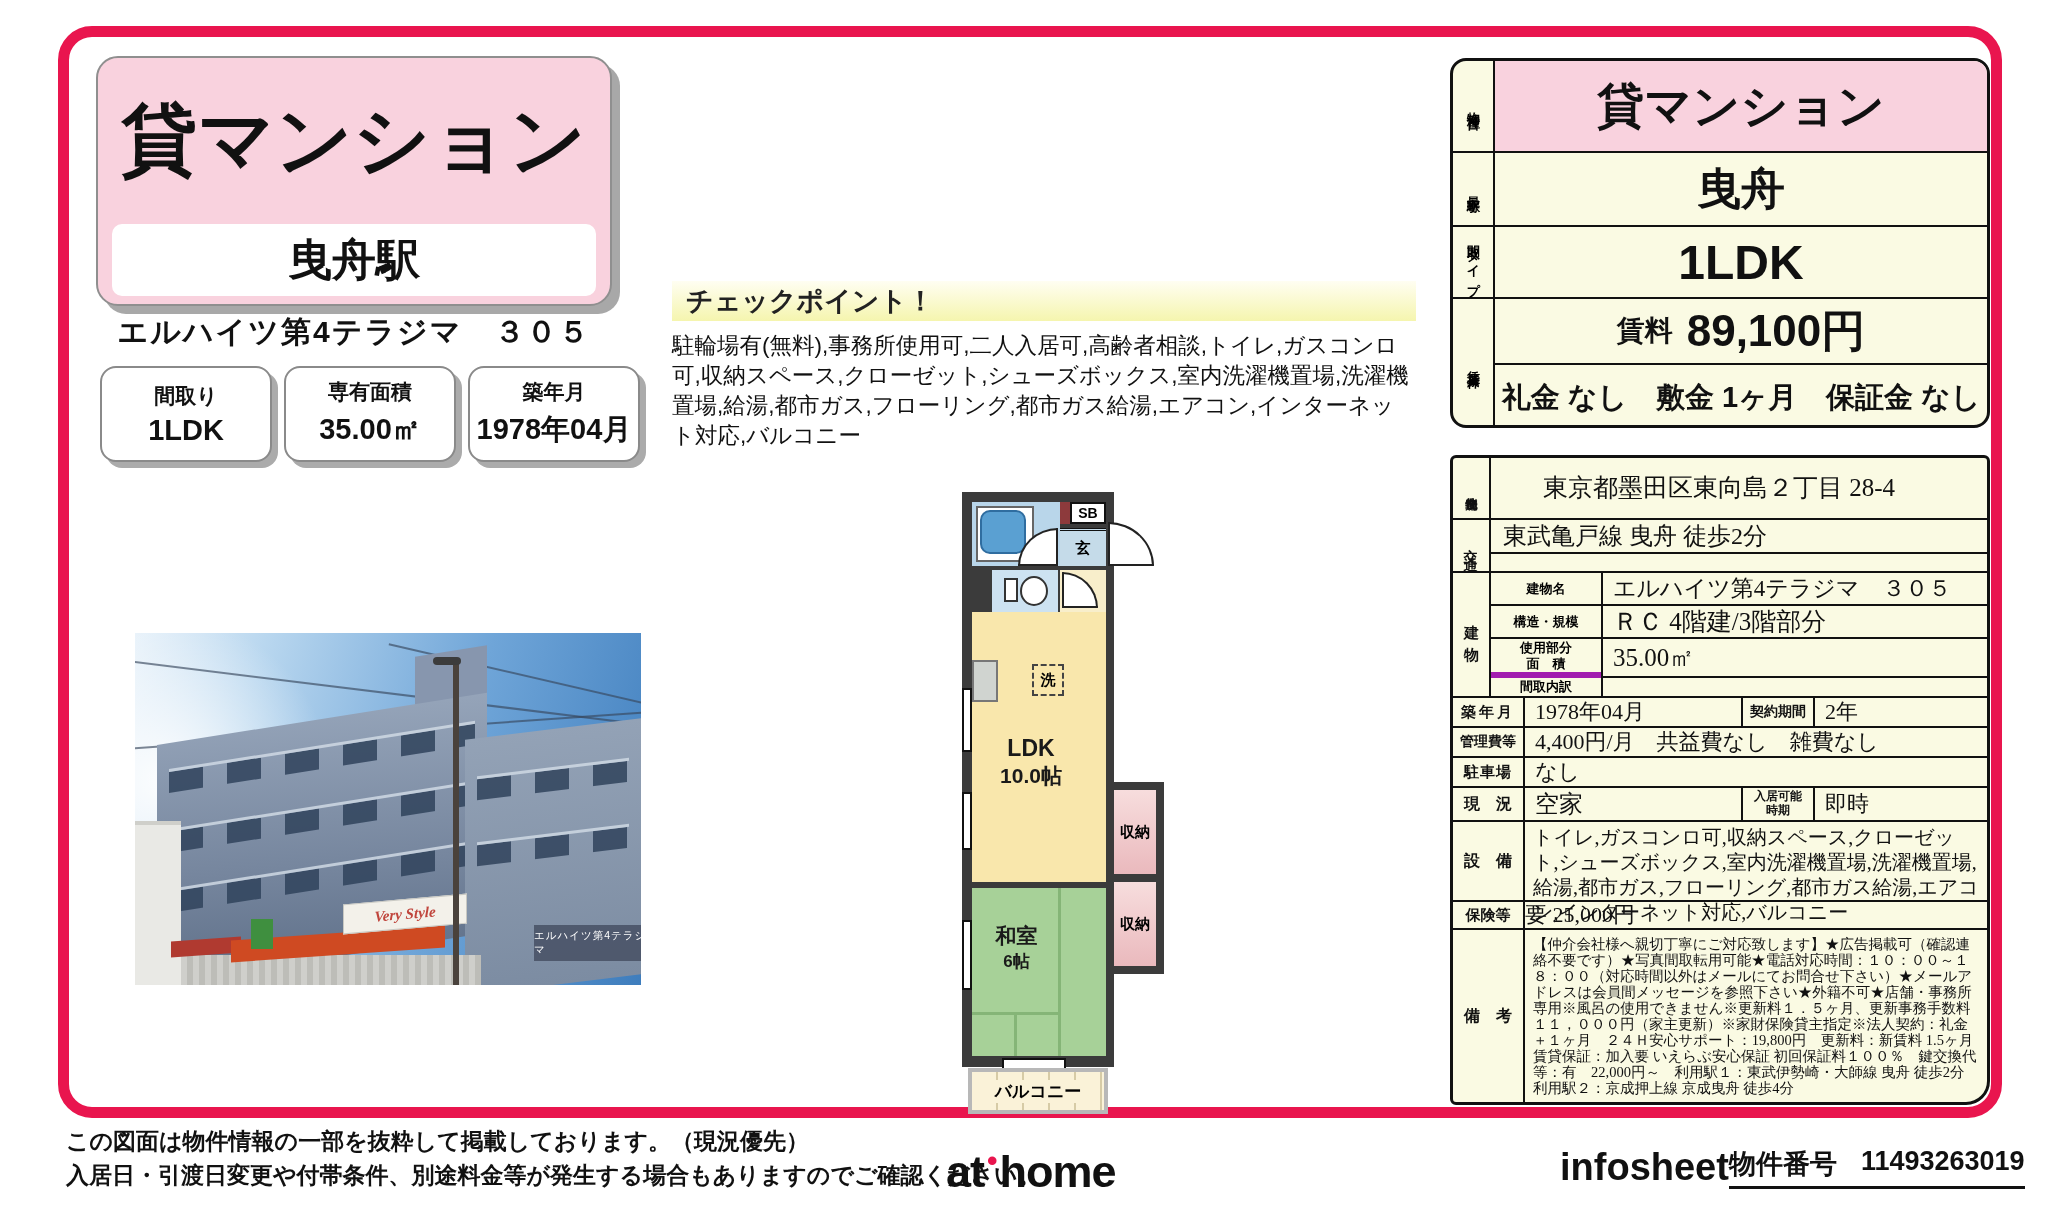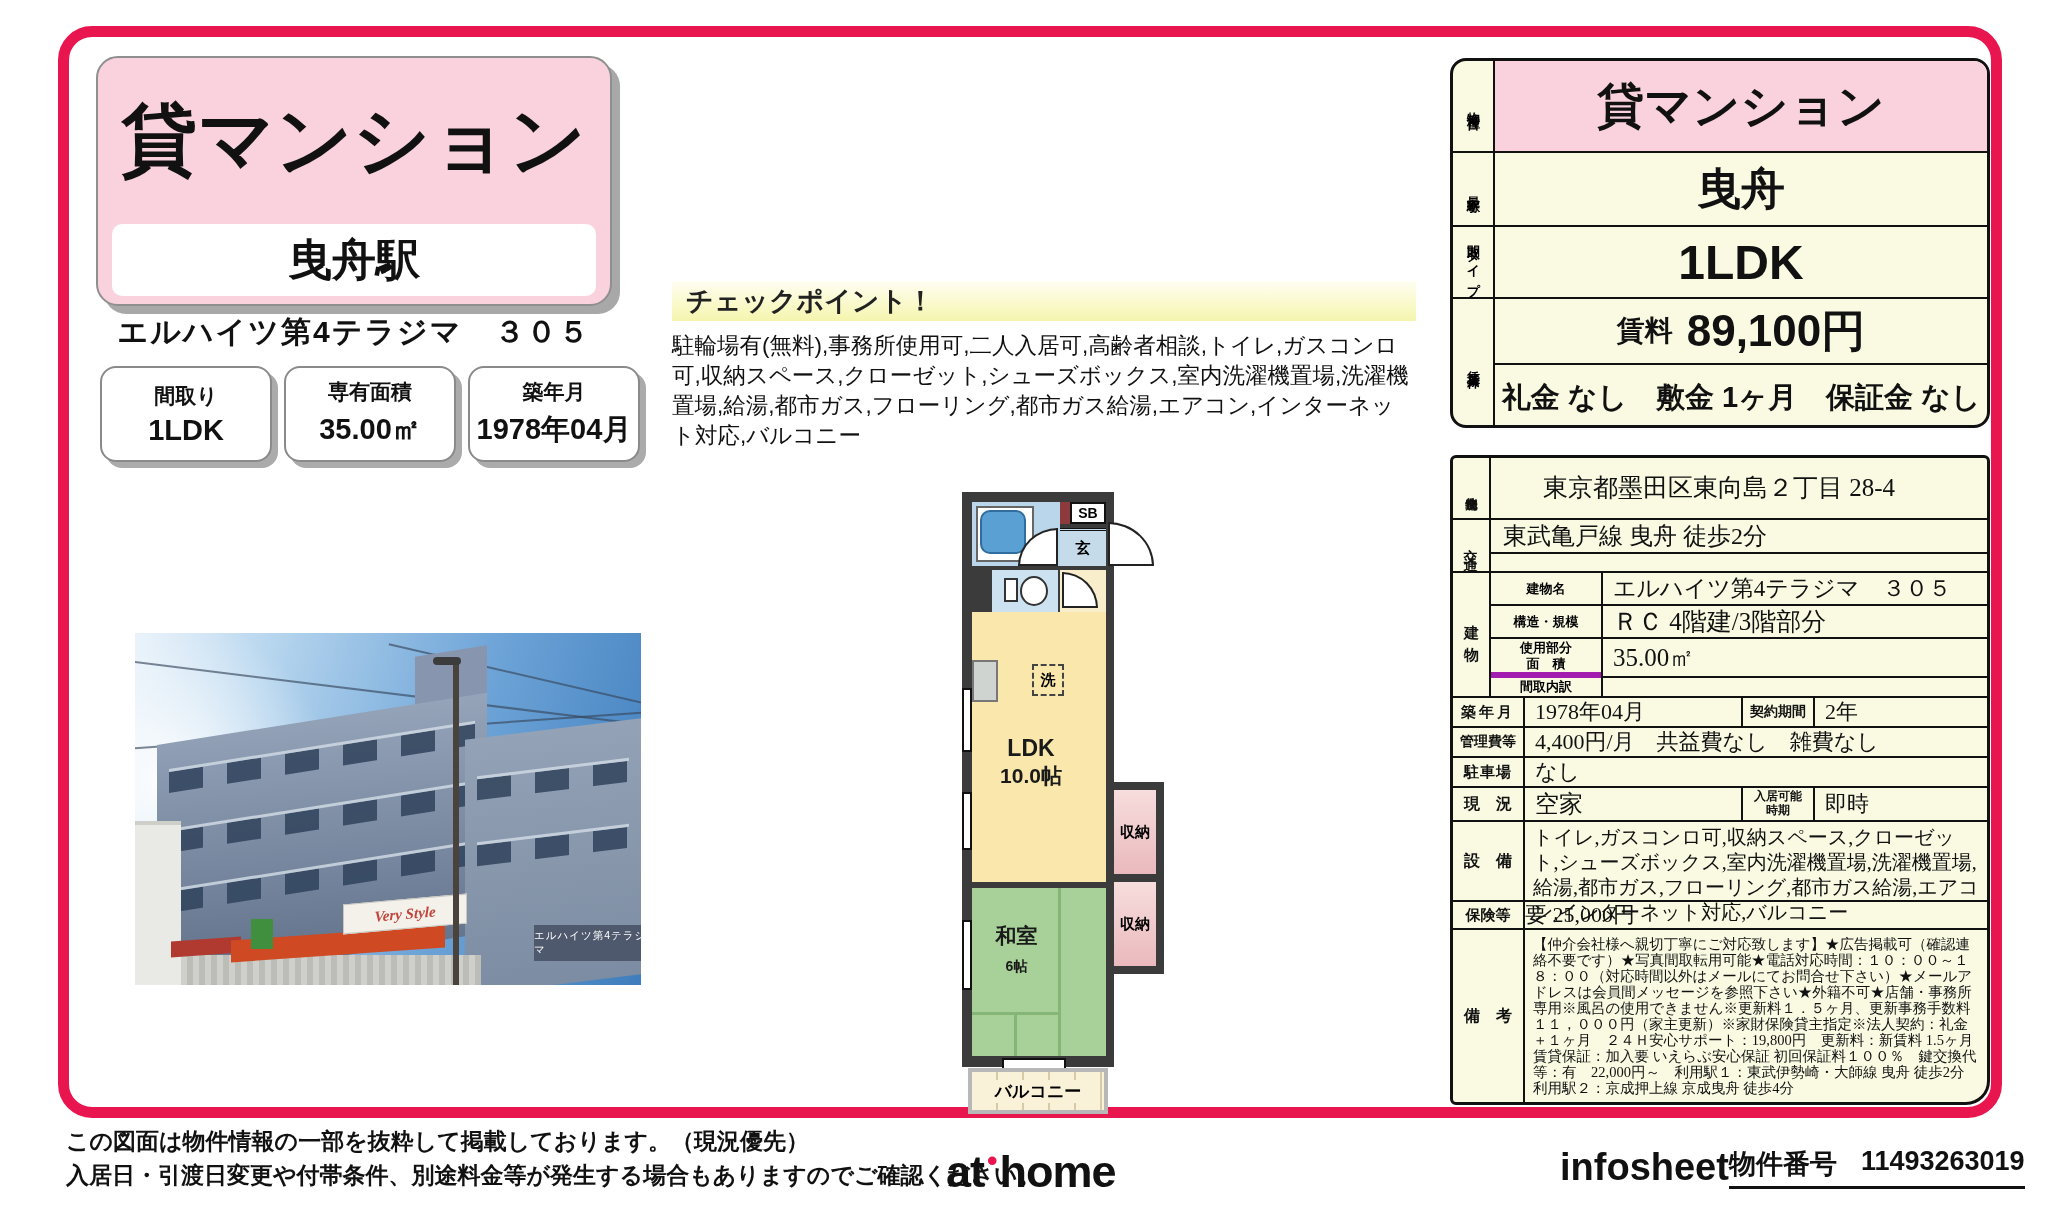--- a/index.html
+++ b/index.html
@@ -194,21 +194,21 @@
 
     <div class="el" style="left:158px;top:298px;width:42px;height:84px;background:linear-gradient(180deg,#f7dddd,#eab9bd);display:flex;align-items:center;justify-content:center;font-size:15px;font-weight:900;">収納</div>
     <div class="el" style="left:158px;top:390px;width:42px;height:84px;background:linear-gradient(180deg,#f7dddd,#eab9bd);display:flex;align-items:center;justify-content:center;font-size:15px;font-weight:900;">収納</div>
 
     <div class="el" style="left:16px;top:396px;width:134px;height:168px;background:#a7d198;"></div>
     <div class="el tatami" style="left:102px;top:396px;width:3px;height:168px;"></div>
     <div class="el tatami" style="left:16px;top:520px;width:89px;height:3px;"></div>
     <div class="el tatami" style="left:58px;top:523px;width:3px;height:41px;"></div>
     <div class="el room-label" style="left:16px;top:430px;width:89px;">
       <span style="font-size:21px;font-weight:900;">和室</span>
-      <span style="font-size:14px;font-weight:900;margin-top:8px;">6帖</span>
+      <span style="font-size:17px;font-weight:900;">6帖</span>
     </div>
     <div class="el winmark" style="left:46px;top:566px;width:64px;height:12px;"></div>
 
     <div class="el" style="left:12px;top:576px;width:140px;height:46px;background:#faf2d8;border:4px solid #b8b8b8;
          background-image:repeating-linear-gradient(90deg,rgba(0,0,0,0) 0 24px,#d6cba6 24px 26px);
          display:flex;align-items:center;justify-content:center;">
       <span style="font-size:17px;font-weight:700;background:#faf2d8;padding:0 4px;">バルコニー</span>
     </div>
   </div>
 

